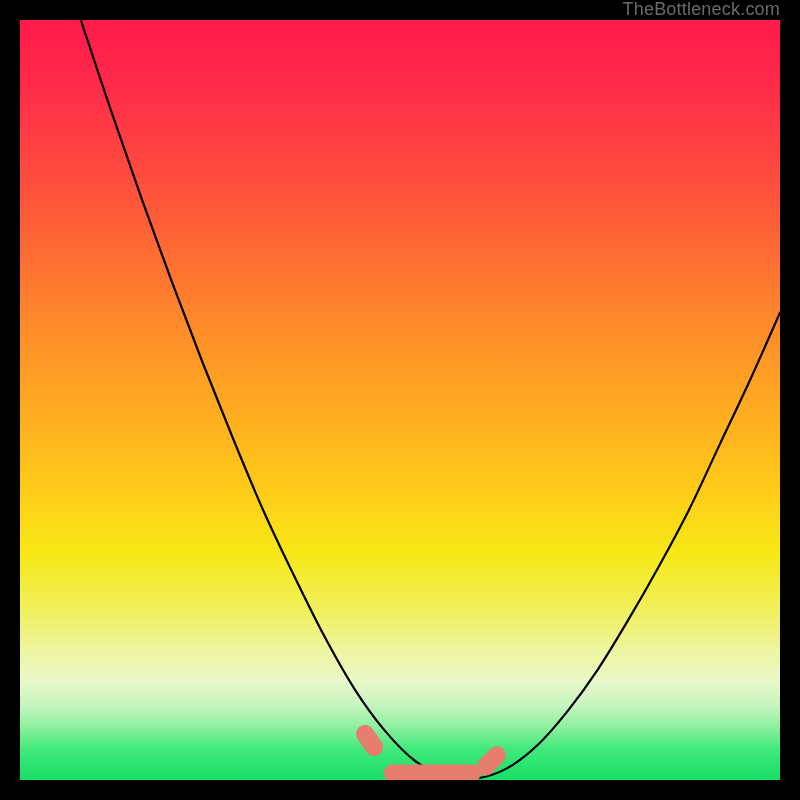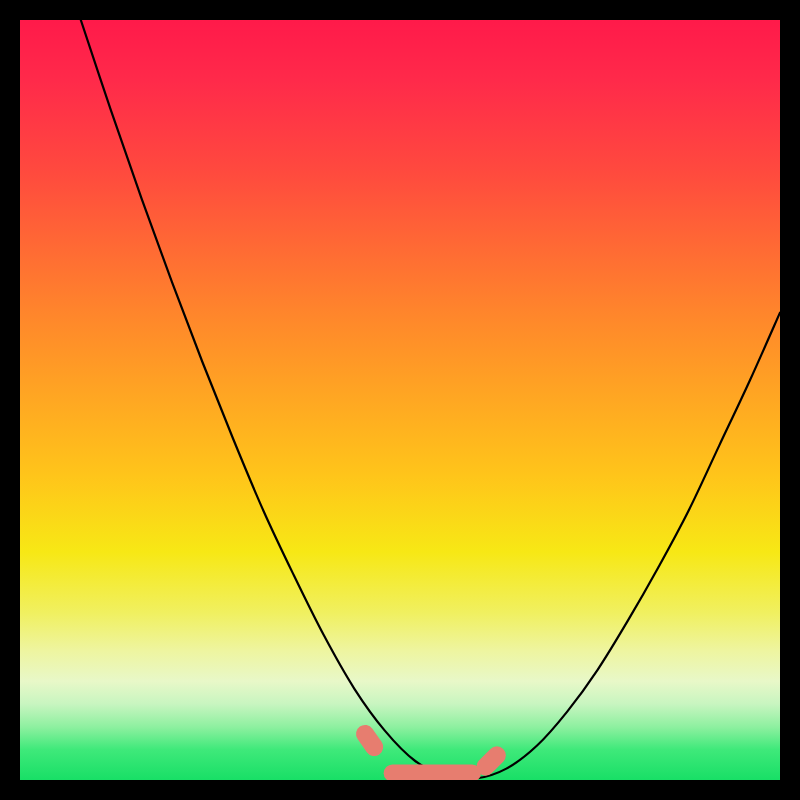--- a/index.html
+++ b/index.html
@@ -64,13 +64,14 @@
 
   <svg class="overlay" viewBox="0 0 760 760" preserveAspectRatio="none">
     <path d="M 60.80 0.00 C 65.87 15.20, 81.07 61.43, 91.20 91.20 C 101.33 120.97, 111.47 150.10, 121.60 178.60 C 131.73 207.10, 141.87 234.97, 152.00 262.20 C 162.13 289.43, 172.27 316.03, 182.40 342.00 C 192.53 367.97, 202.67 393.30, 212.80 418.00 C 222.93 442.70, 233.07 467.40, 243.20 490.20 C 253.33 513.00, 263.47 533.90, 273.60 554.80 C 283.73 575.70, 293.87 596.60, 304.00 615.60 C 314.13 634.60, 324.27 652.97, 334.40 668.80 C 344.53 684.63, 354.67 698.57, 364.80 710.60 C 374.93 722.63, 385.07 733.40, 395.20 741.00 C 405.33 748.60, 415.47 753.29, 425.60 756.20 C 435.73 759.11, 445.87 759.75, 456.00 758.48 C 466.13 757.21, 476.27 754.05, 486.40 748.60 C 496.53 743.15, 506.67 735.30, 516.80 725.80 C 526.93 716.30, 537.07 704.27, 547.20 691.60 C 557.33 678.93, 567.47 665.00, 577.60 649.80 C 587.73 634.60, 597.87 617.50, 608.00 600.40 C 618.13 583.30, 628.27 565.57, 638.40 547.20 C 648.53 528.83, 658.67 510.47, 668.80 490.20 C 678.93 469.93, 689.07 447.13, 699.20 425.60 C 709.33 404.07, 719.47 383.17, 729.60 361.00 C 739.73 338.83, 754.93 304.00, 760.00 292.60" id="curve-path" fill="none" stroke="#000000" stroke-width="2.2" stroke-linecap="round" stroke-linejoin="round"></path>
     <g id="indicator-group">
         <line x1="372.4" y1="753.16" x2="452.2" y2="753.16" stroke="#e77d6f" stroke-width="17.48" stroke-linecap="round"></line>
         <rect x="332.6" y="711.48" width="34" height="18" rx="9" fill="#e77d6f" stroke="#d86b5f" stroke-width="0" transform="rotate(55 349.6 720.48)"></rect>
         <rect x="454.2" y="732" width="34" height="18" rx="9" fill="#e77d6f" stroke="#d86b5f" stroke-width="0" transform="rotate(-45 471.2 741)"></rect>
       </g>
   </svg>
 
+  <span class="watermark">TheBottleneck.com</span>
 </div>
 
 </body></html>

